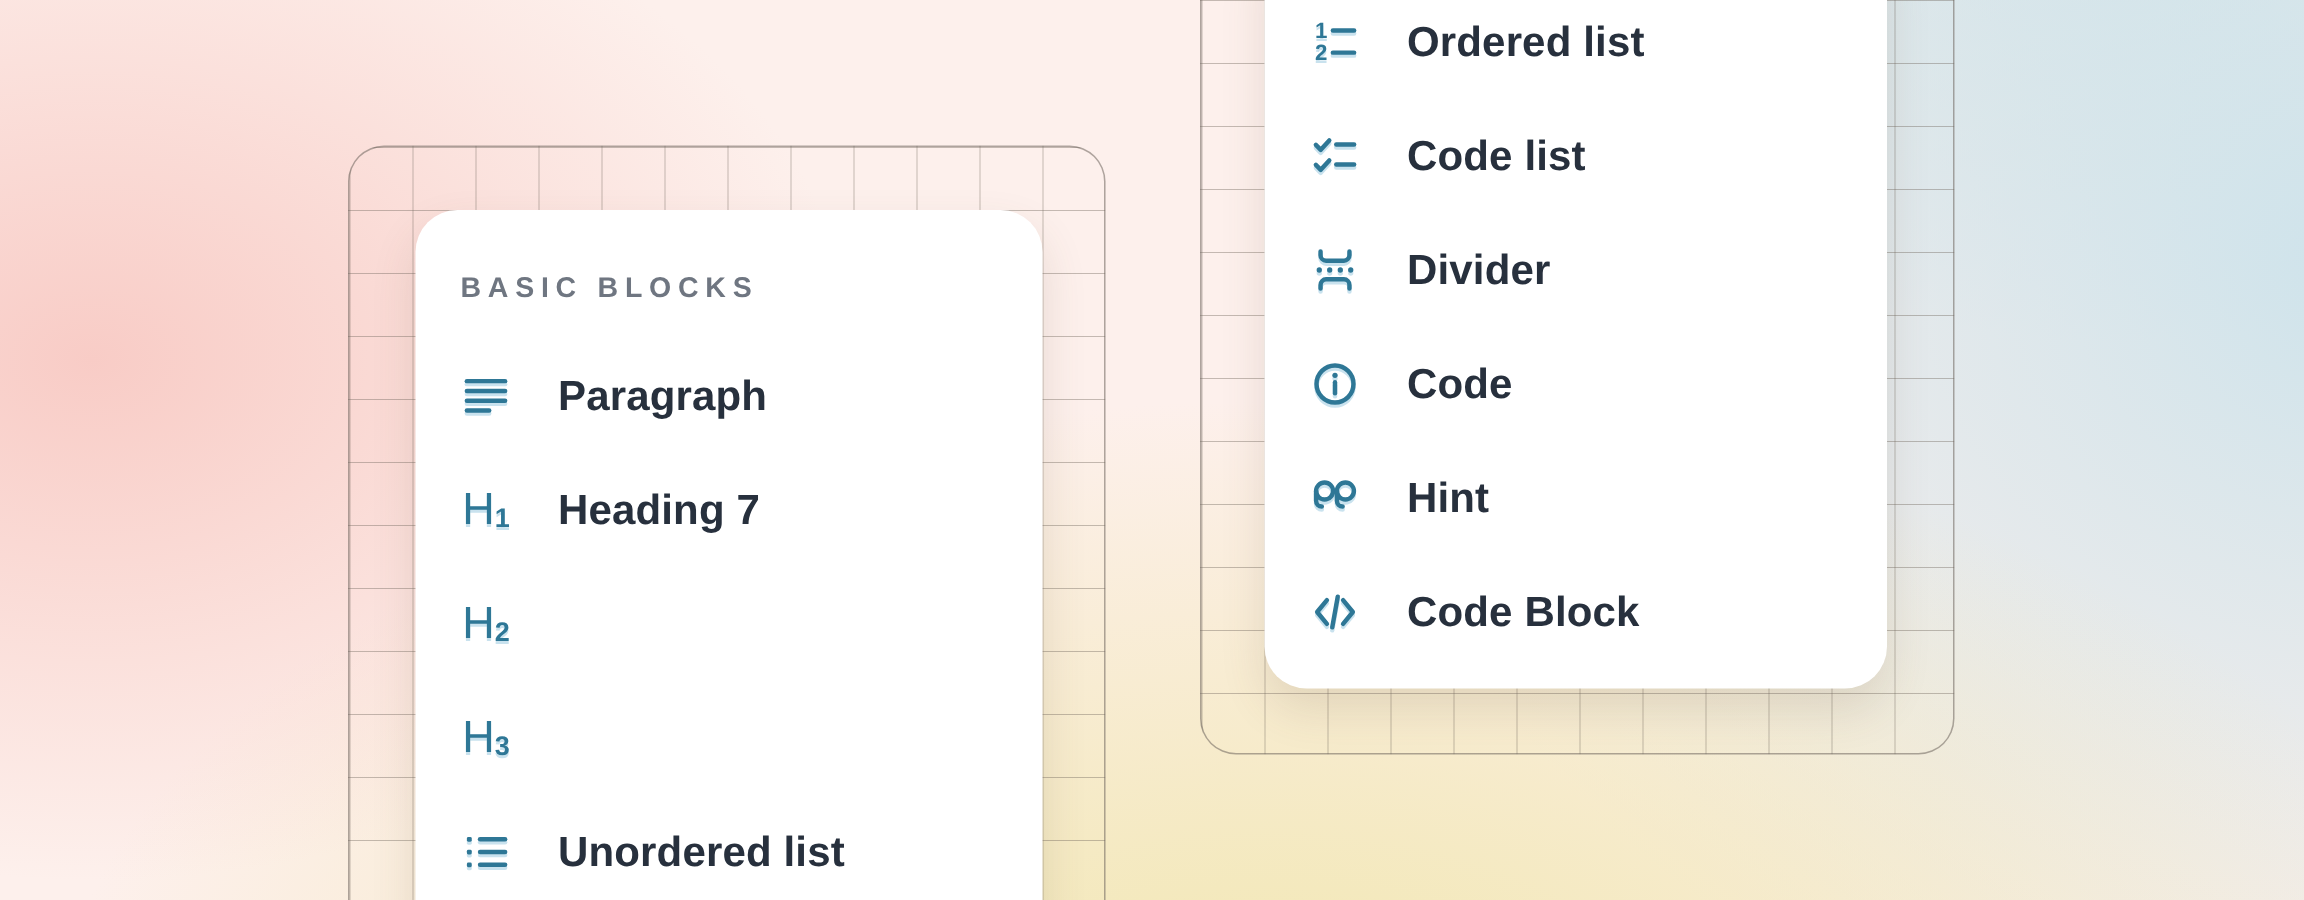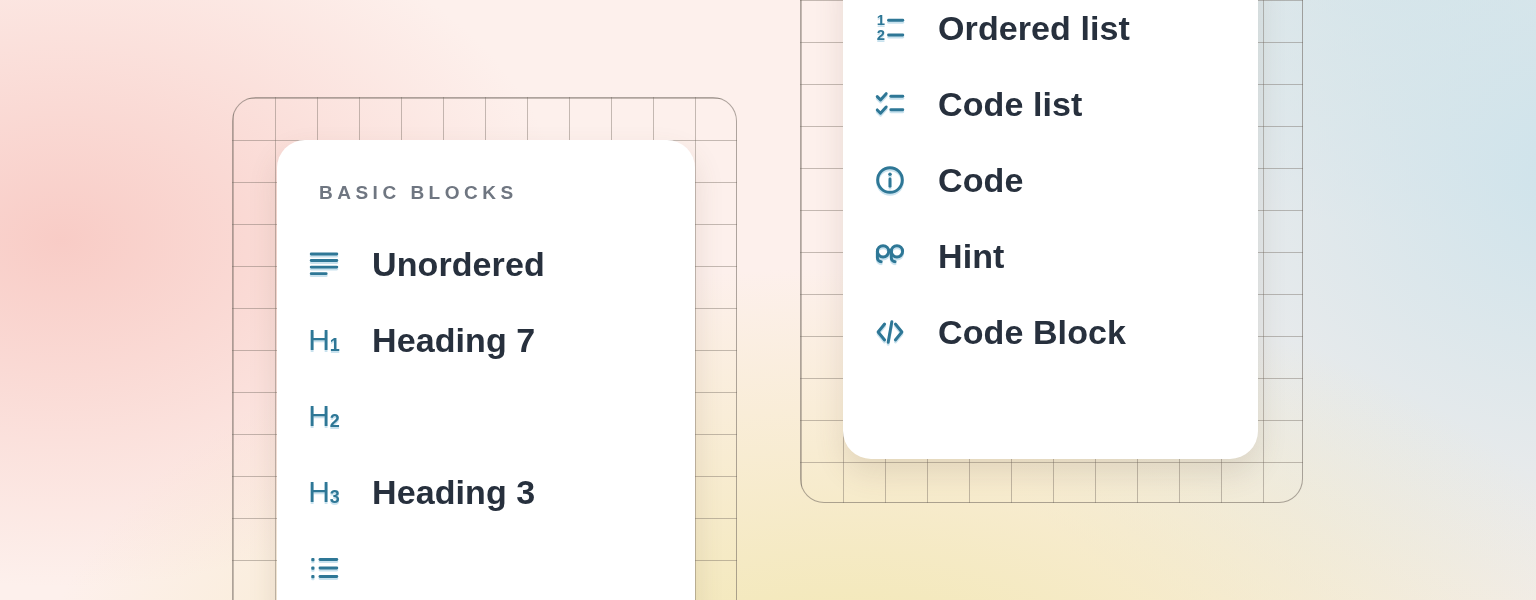--- a/index.html
+++ b/index.html
@@ -35,39 +35,39 @@
   #grid-right{left:800px;top:-43px;width:503px;height:546px;}
   .card{
     position:absolute;background:#ffffff;border-radius:28px;
     box-shadow:0 14px 30px rgba(96,78,60,0.14);
     box-sizing:border-box;
   }
   #card-left{left:277px;top:140px;width:418px;height:560px;padding:36px 0 0 30px;}
   #card-right{left:843px;top:-48px;width:415px;height:507px;padding:38px 0 0 30px;}
   .card-header{
     font-size:19px;font-weight:700;letter-spacing:4.5px;
-    color:var(--header-color);height:34px;line-height:34px;margin-left:12px;
+    color:var(--header-color);height:34px;line-height:34px;
   }
   #card-left .menu-list{margin-top:16px;}
   .menu-item{
     display:flex;align-items:center;height:76px;cursor:pointer;
   }
   .icon{
     width:34px;height:34px;flex:0 0 34px;display:flex;align-items:center;justify-content:center;
     color:var(--icon-color);
     filter:drop-shadow(0 2.3px 0 var(--icon-echo));
   }
   .icon svg{width:34px;height:34px;display:block;}
   .h-wrap{
     font-size:30px;font-weight:400;color:var(--icon-color);line-height:1;
     display:inline-flex;align-items:flex-start;
   }
   .h-digit{font-size:18px;font-weight:700;position:relative;top:11px;margin-left:0px;}
   .menu-label{
-    margin-left:31px;font-size:34px;font-weight:700;color:var(--label-color);
+    margin-left:31px;font-size:28px;font-weight:700;color:var(--label-color);
     letter-spacing:0.1px;white-space:nowrap;
   }
 </style>
 </head>
 <body>
 
 <div id="grid-left" class="grid-panel"></div>
 <div id="grid-right" class="grid-panel"></div>
 
 <div id="card-left" class="card">
@@ -77,52 +77,52 @@
         <span class="icon">
           <svg viewBox="0 0 24 24" fill="none" stroke="currentColor" stroke-width="2.1" stroke-linecap="round" stroke-linejoin="round">
       <g fill="none" stroke="currentColor" stroke-width="2.1" stroke-linecap="round" stroke-linejoin="round">
         <line x1="3" y1="5" x2="21" y2="5"></line>
         <line x1="3" y1="9.6" x2="21" y2="9.6"></line>
         <line x1="3" y1="14.2" x2="21" y2="14.2"></line>
         <line x1="3" y1="18.8" x2="13.5" y2="18.8"></line>
       </g>
           </svg>
         </span>
-        <span class="menu-label">Unordered</span>
+        <span class="menu-label">Paragraph</span>
       </div>
       <div class="menu-item">
         <span class="icon">
           <span class="h-wrap">H<span class="h-digit">1</span></span>
         </span>
         <span class="menu-label">Heading 7</span>
       </div>
       <div class="menu-item">
         <span class="icon">
           <span class="h-wrap">H<span class="h-digit">2</span></span>
         </span>
       </div>
       <div class="menu-item">
         <span class="icon">
           <span class="h-wrap">H<span class="h-digit">3</span></span>
         </span>
-        <span class="menu-label">Heading 3</span>
       </div>
       <div class="menu-item">
         <span class="icon">
           <svg viewBox="0 0 24 24">
             <g fill="none" stroke="currentColor" stroke-width="2.1" stroke-linecap="round" stroke-linejoin="round">
         <rect x="3" y="4.9" width="2.3" height="2.3" rx="0.7" fill="currentColor" stroke="none"></rect>
         <rect x="3" y="10.9" width="2.3" height="2.3" rx="0.7" fill="currentColor" stroke="none"></rect>
         <rect x="3" y="16.9" width="2.3" height="2.3" rx="0.7" fill="currentColor" stroke="none"></rect>
         <line x1="9.2" y1="6" x2="21" y2="6"></line>
         <line x1="9.2" y1="12" x2="21" y2="12"></line>
         <line x1="9.2" y1="18" x2="21" y2="18"></line>
       </g>
           </svg>
         </span>
+        <span class="menu-label">Unordered list</span>
       </div>
     </div>
 </div>
 
 <div id="card-right" class="card">
   <div class="menu-list">
       <div class="menu-item">
         <span class="icon">
           <svg viewBox="0 0 24 24">
             <g fill="none" stroke="currentColor" stroke-width="2.1" stroke-linecap="round" stroke-linejoin="round">
@@ -145,20 +145,35 @@
         <line x1="12.6" y1="16" x2="21" y2="16"></line>
       </g>
           </svg>
         </span>
         <span class="menu-label">Code list</span>
       </div>
       <div class="menu-item">
         <span class="icon">
           <svg viewBox="0 0 24 24">
             <g fill="none" stroke="currentColor" stroke-width="2.1" stroke-linecap="round" stroke-linejoin="round">
+        <path d="M5.2 3.3 V5 a2.6 2.6 0 0 0 2.6 2.6 h8.4 a2.6 2.6 0 0 0 2.6 -2.6 V3.3"></path>
+        <path d="M5.2 20.7 V19 a2.6 2.6 0 0 1 2.6 -2.6 h8.4 a2.6 2.6 0 0 1 2.6 2.6 V20.7"></path>
+        <circle cx="4.6" cy="12" r="1.25" fill="currentColor" stroke="none"></circle>
+        <circle cx="9.5" cy="12" r="1.25" fill="currentColor" stroke="none"></circle>
+        <circle cx="14.5" cy="12" r="1.25" fill="currentColor" stroke="none"></circle>
+        <circle cx="19.4" cy="12" r="1.25" fill="currentColor" stroke="none"></circle>
+      </g>
+          </svg>
+        </span>
+        <span class="menu-label">Divider</span>
+      </div>
+      <div class="menu-item">
+        <span class="icon">
+          <svg viewBox="0 0 24 24">
+            <g fill="none" stroke="currentColor" stroke-width="2.1" stroke-linecap="round" stroke-linejoin="round">
         <circle cx="12" cy="12" r="8.7"></circle>
         <circle cx="12" cy="7.9" r="1.25" fill="currentColor" stroke="none"></circle>
         <line x1="12" y1="11.2" x2="12" y2="16.4"></line>
       </g>
           </svg>
         </span>
         <span class="menu-label">Code</span>
       </div>
       <div class="menu-item">
         <span class="icon">

